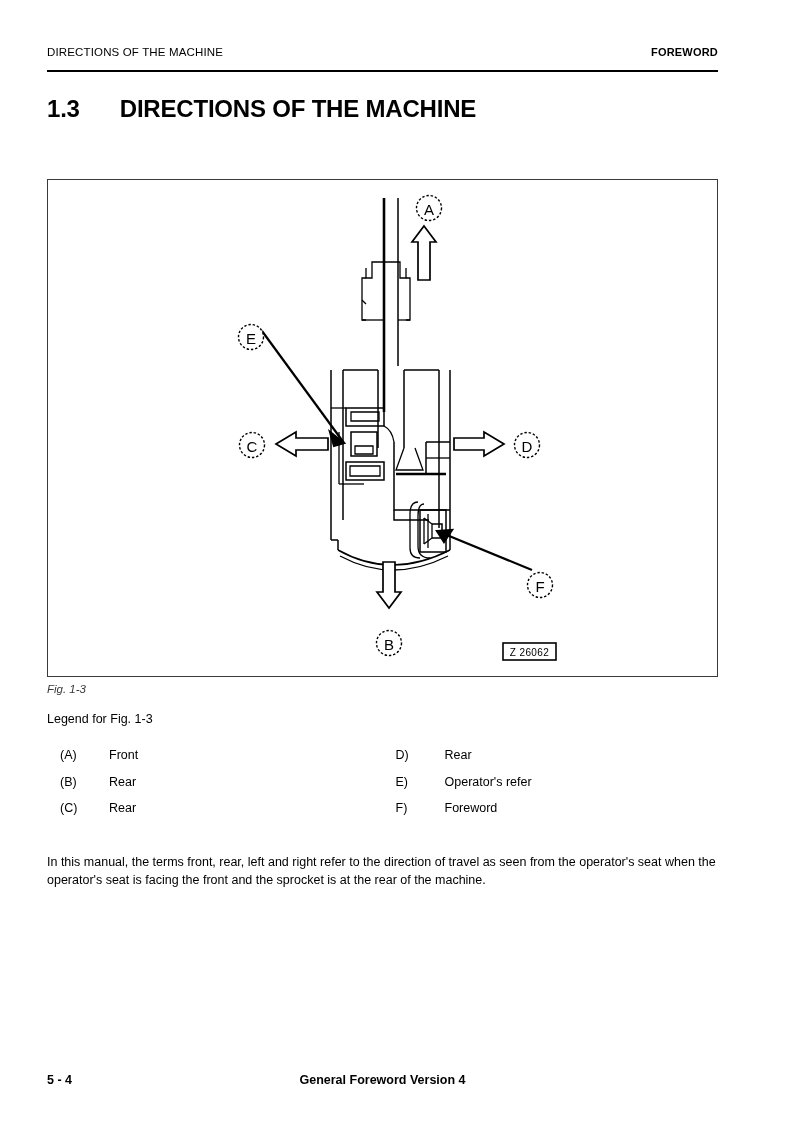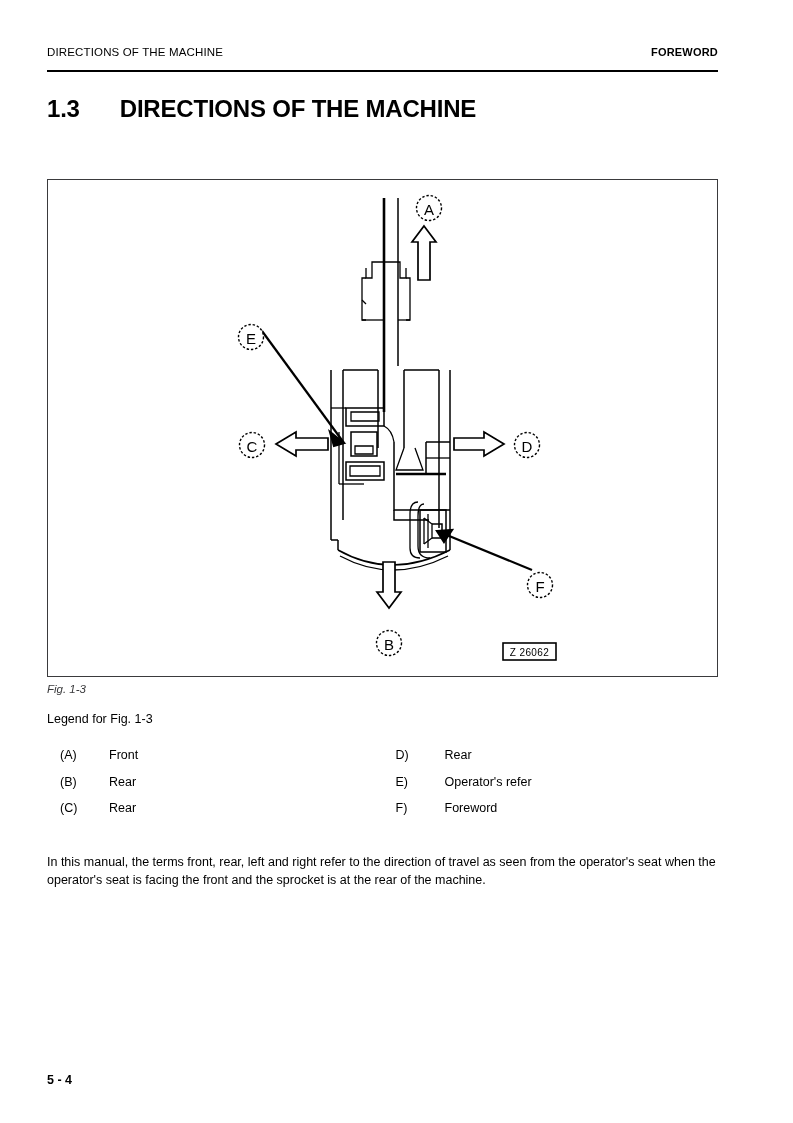--- a/index.html
+++ b/index.html
@@ -376,14 +376,15 @@
     <div class="legend-col">
       <span class="legend-key">F)</span>
       <span class="legend-val">Foreword</span>
     </div>
   </div>
 </div>
 
 <p id="body-paragraph">In this manual, the terms front, rear, left and right refer to the direction of travel as seen from the operator's seat when the operator's seat is facing the front and the sprocket is at the rear of the machine.</p>
 
 <div id="page-footer">
+  <span id="footer-center">General Foreword Version 4</span>
   <span id="footer-page">5 - 4</span>
 </div>
 
 </body></html>

